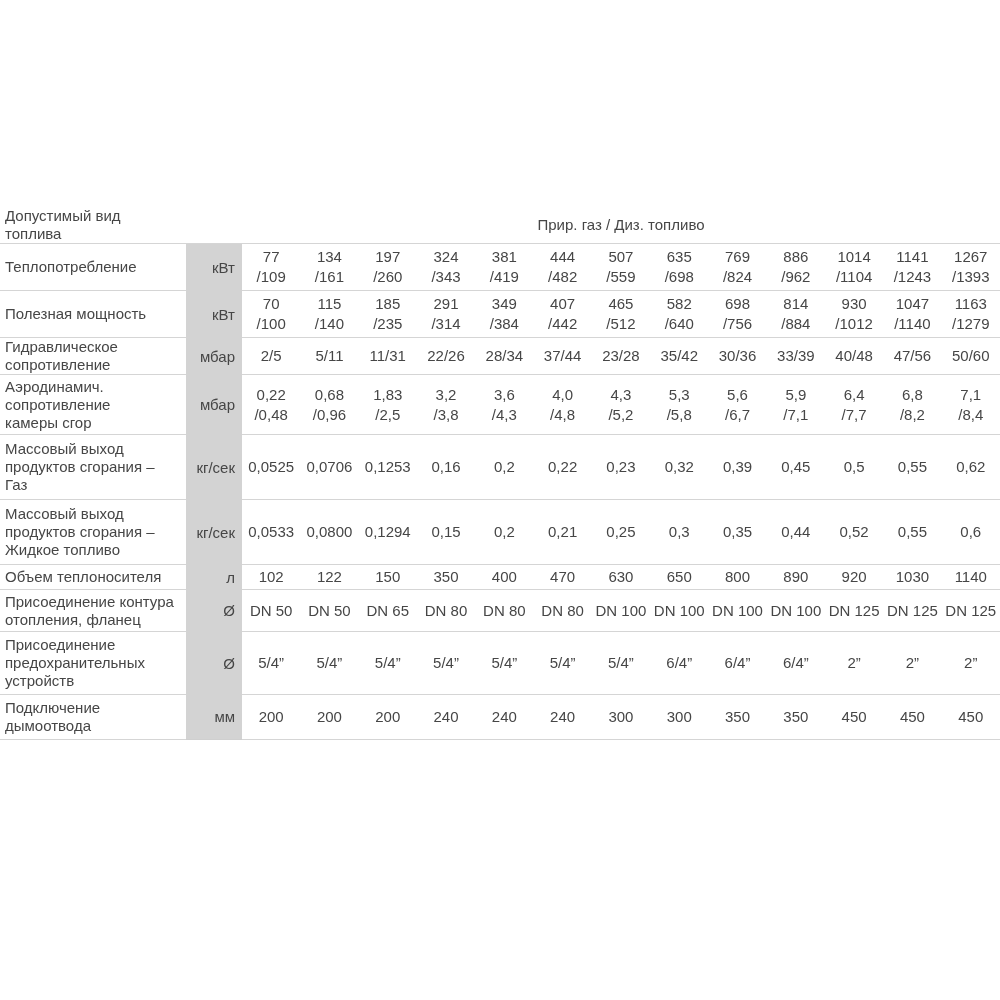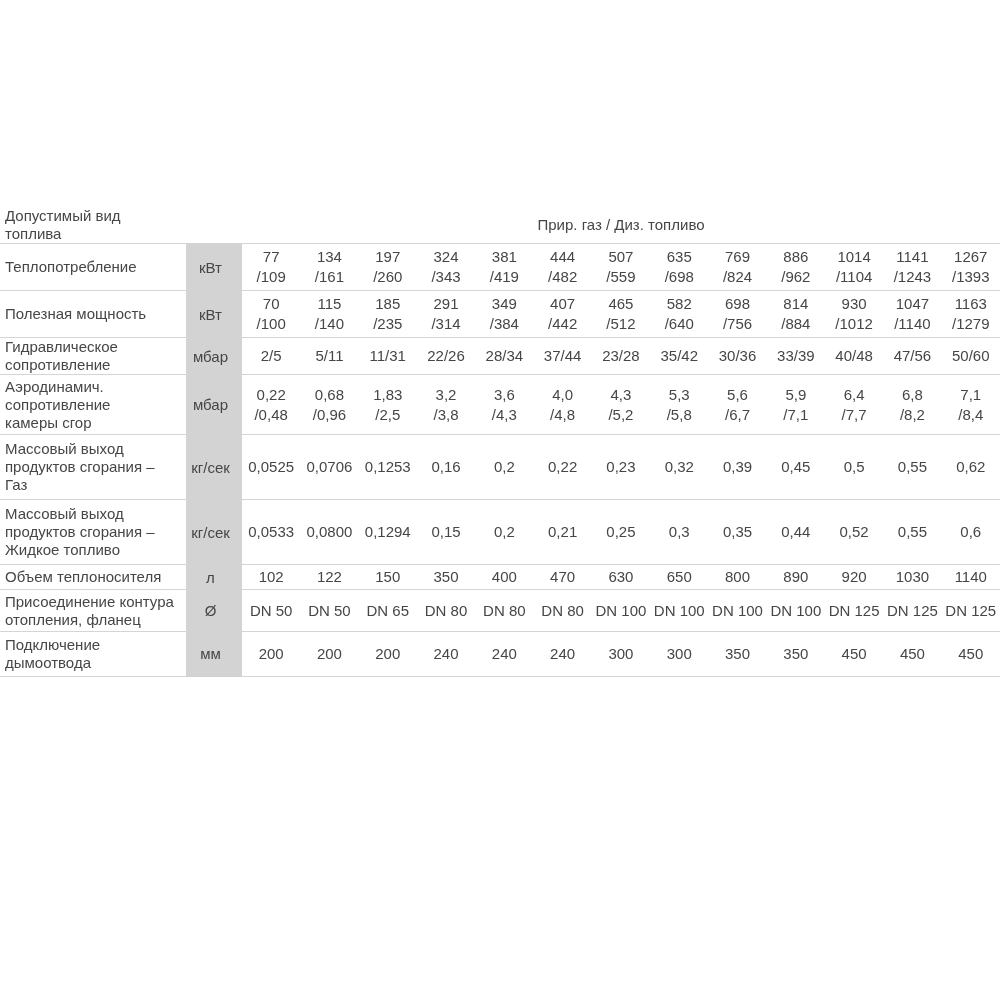--- a/index.html
+++ b/index.html
@@ -36,21 +36,21 @@
   tr.fuel td{border-bottom:1px solid var(--row-line);}
   tr.fuel td.label{}
   tr.fuel td.fuelval{text-align:center;}
   
   td.label{
     text-align:left;padding-left:5px;padding-right:10px;
     white-space:pre-line;line-height:1.2;
   }
   td.unit{
     background:var(--unit-bg);
-    text-align:center;padding-right:7px;
+    text-align:right;padding-right:7px;
   }
   td.val{text-align:center;white-space:pre-line;line-height:1.33;}
   tr.data td.label, tr.data td.val{border-bottom:1px solid var(--row-line);}
   tr.data.last td.unit{border-bottom:1px solid #cfcfcf;}
 </style>
 </head>
 <body>
 
 <div class="table-wrap">
   <table>
@@ -253,20 +253,39 @@
           <td class="val">DN 80</td>
           <td class="val">DN 80</td>
           <td class="val">DN 100</td>
           <td class="val">DN 100</td>
           <td class="val">DN 100</td>
           <td class="val">DN 100</td>
           <td class="val">DN 125</td>
           <td class="val">DN 125</td>
           <td class="val">DN 125</td>
         </tr>
+        <tr class="data" style="height: 63px;">
+          <td class="label">Присоединение
+предохранительных
+устройств</td>
+          <td class="unit">Ø</td>
+          <td class="val">5/4”</td>
+          <td class="val">5/4”</td>
+          <td class="val">5/4”</td>
+          <td class="val">5/4”</td>
+          <td class="val">5/4”</td>
+          <td class="val">5/4”</td>
+          <td class="val">5/4”</td>
+          <td class="val">6/4”</td>
+          <td class="val">6/4”</td>
+          <td class="val">6/4”</td>
+          <td class="val">2”</td>
+          <td class="val">2”</td>
+          <td class="val">2”</td>
+        </tr>
         <tr class="data last" style="height: 45px;">
           <td class="label">Подключение
 дымоотвода</td>
           <td class="unit">мм</td>
           <td class="val">200</td>
           <td class="val">200</td>
           <td class="val">200</td>
           <td class="val">240</td>
           <td class="val">240</td>
           <td class="val">240</td>

